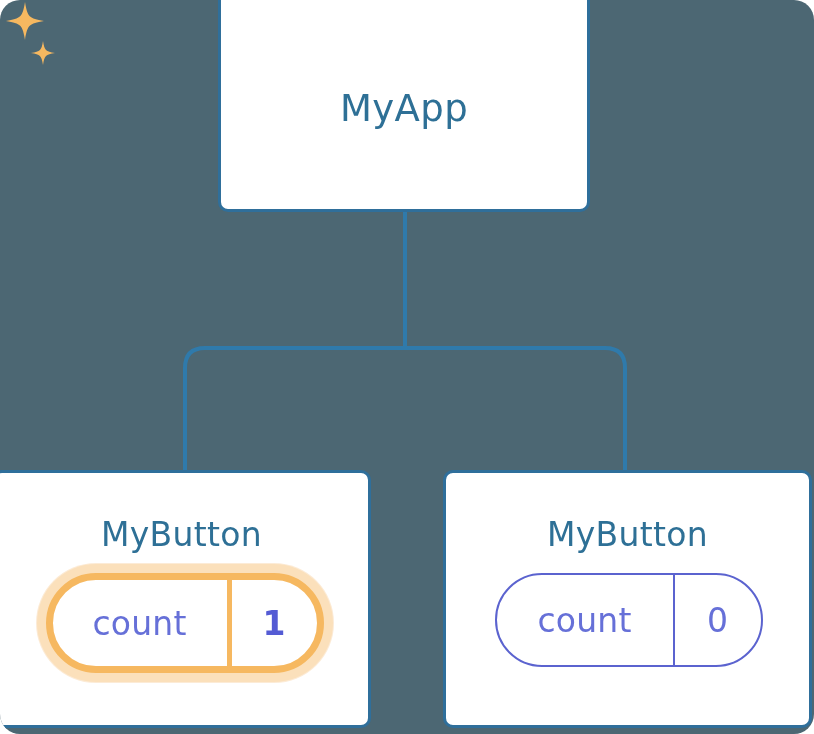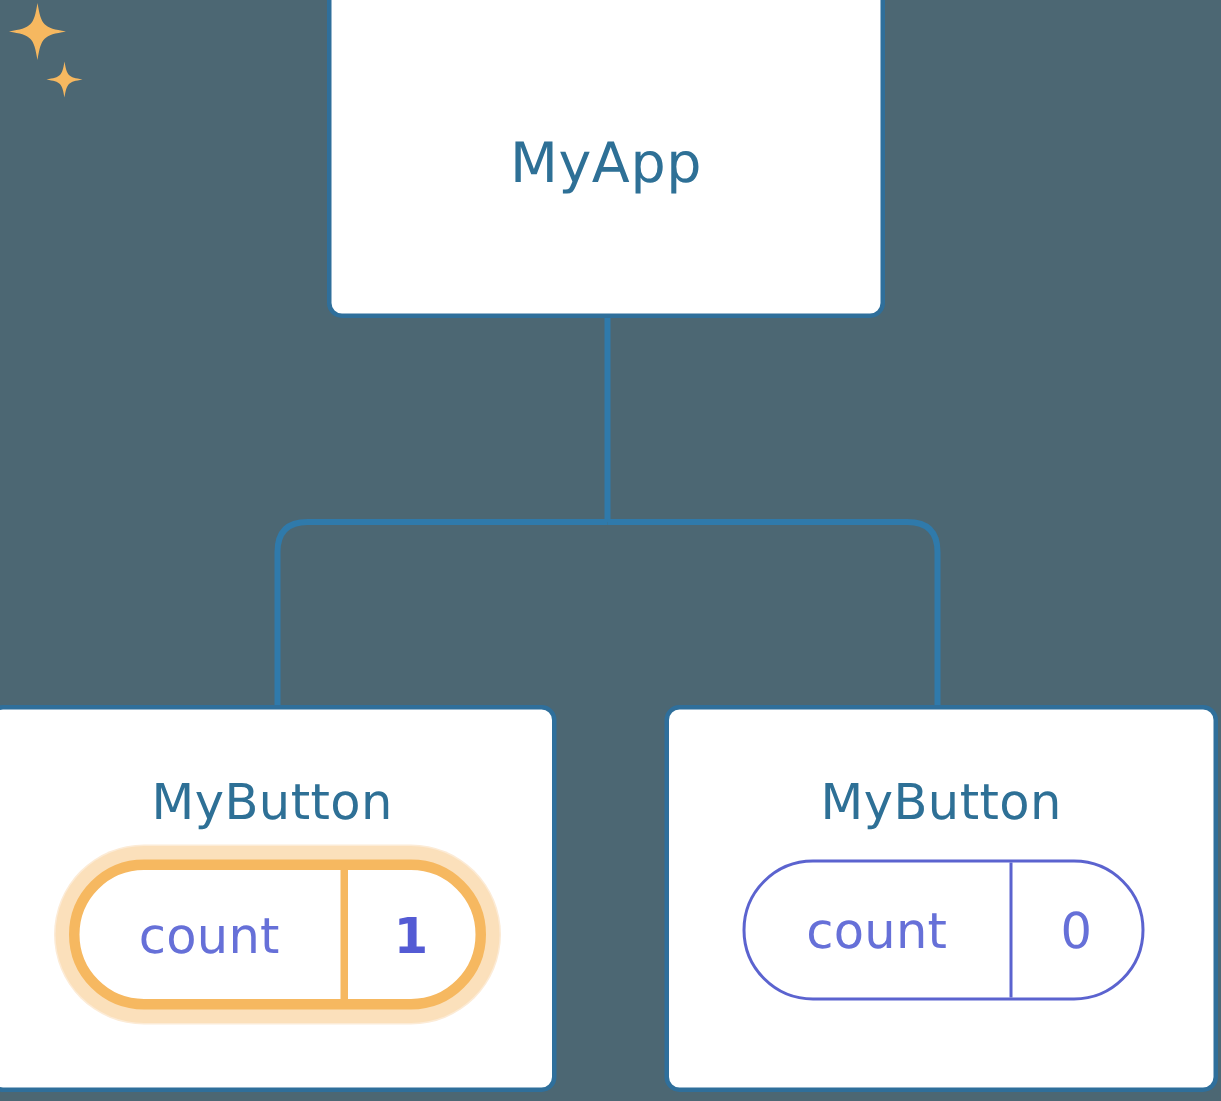--- a/index.html
+++ b/index.html
@@ -13,20 +13,21 @@
     overflow: hidden;
     font-family: "DejaVu Sans", "Liberation Sans", sans-serif;
   }
 
   #stage {
     position: relative;
     width: 814px;
     height: 734px;
     background: #4c6773;
     overflow: hidden;
+    border-radius: 20px;
   }
 
   
   #connectors {
     position: absolute;
     left: 0;
     top: 0;
     width: 814px;
     height: 734px;
     z-index: 1;

